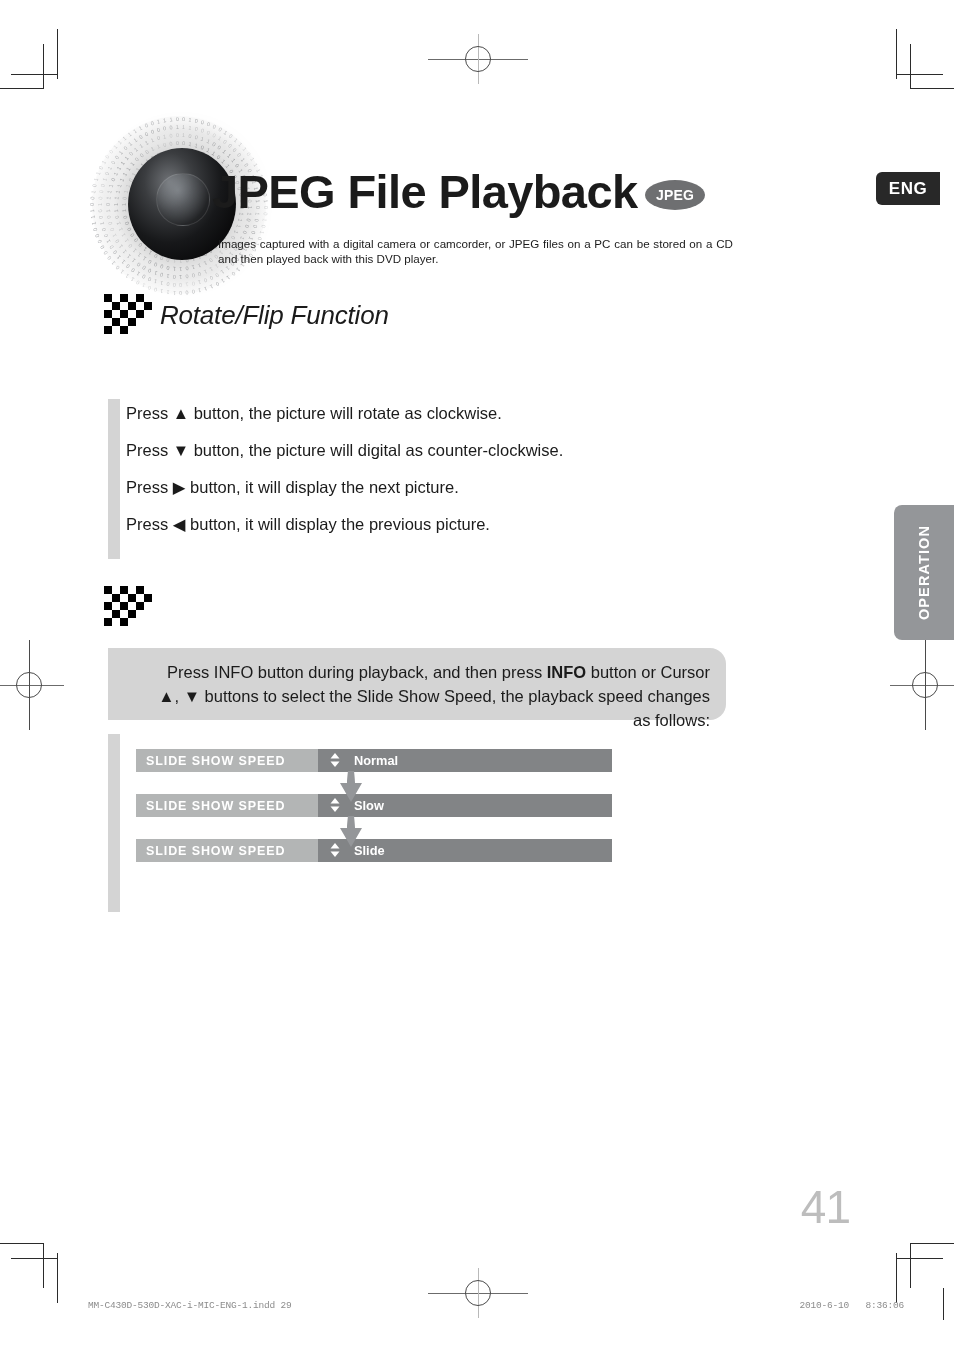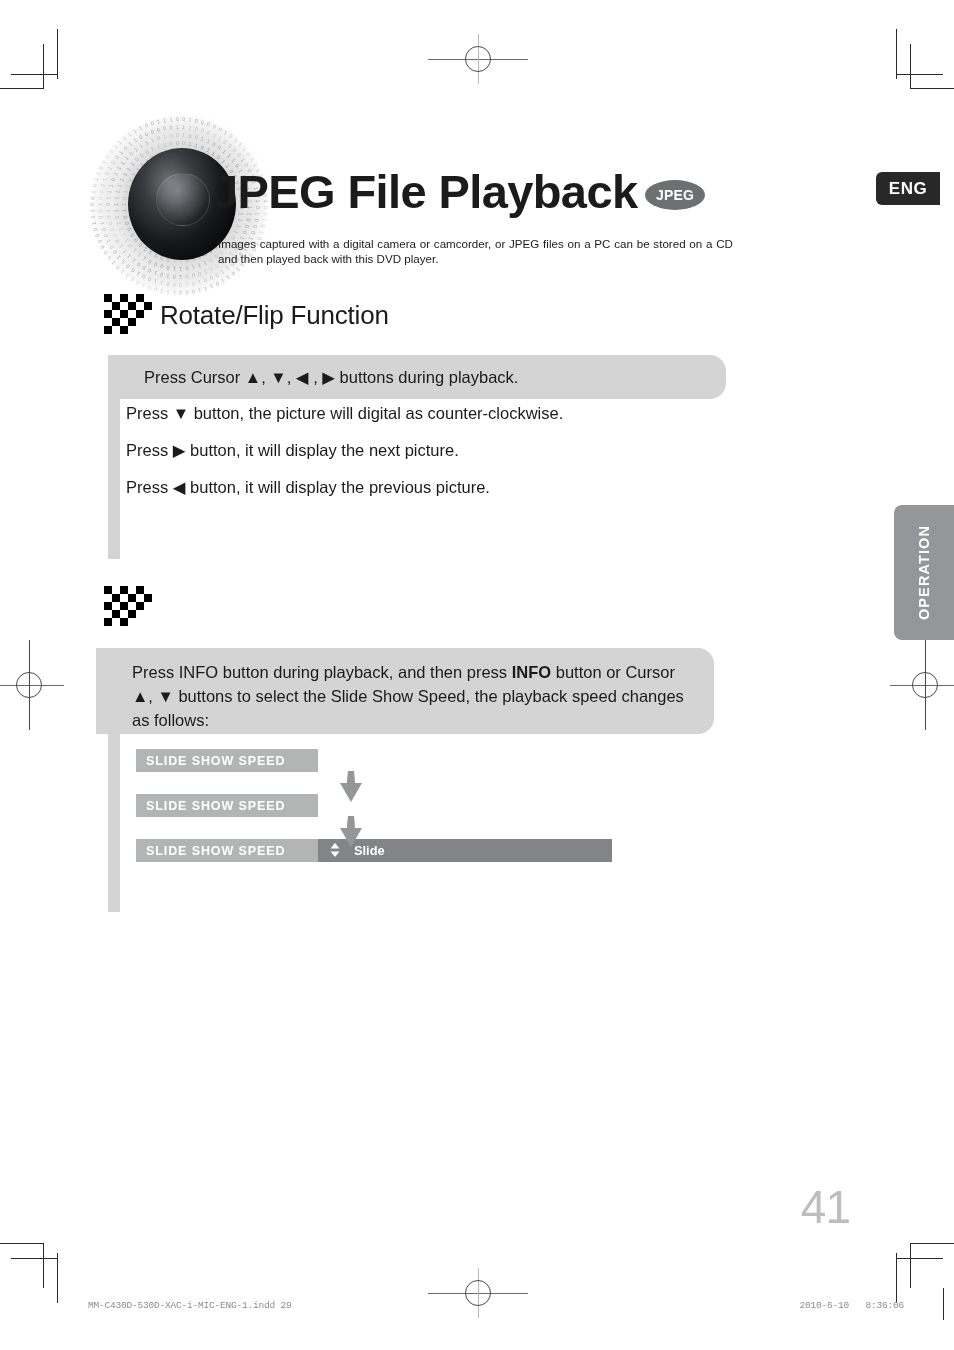--- a/index.html
+++ b/index.html
@@ -93,21 +93,21 @@
     display:flex; align-items:center; justify-content:center;
     letter-spacing:0.2px;
   }
   .intro {
     position:absolute; left:218px; top:237px; width:515px;
     font-size:11.6px; line-height:1.28; color:#1b1b1b;
     text-align:justify;
   }
 
   
-  .sec-head { position:absolute; display:flex; align-items:center; }
+  .sec-head { position:absolute; display:flex; align-items:center;font-style:italic; }
   .checker { width:48px; height:42px; position:relative; flex:0 0 48px; }
   .checker i { position:absolute; width:8px; height:8px; background:#000; display:block; }
   .sec-title { font-size:26px; color:#1b1b1b; margin-left:8px; letter-spacing:-0.2px; }
 
   
   .callout {
     position:absolute;
     background:#d4d4d4;
     border-radius:0 16px 16px 0;
     color:#1b1b1b;
@@ -587,26 +587,24 @@
         <i style="left: 16px; top: 16px;"></i>
         <i style="left: 32px; top: 16px;"></i>
         <i style="left: 8px; top: 24px;"></i>
         <i style="left: 24px; top: 24px;"></i>
         <i style="left: 0px; top: 32px;"></i>
         <i style="left: 16px; top: 32px;"></i>
       </div>
     <div class="sec-title">Rotate/Flip Function</div>
   </div>
 
-  <div class="callout" style="left:108px;top:355px;width:618px;height:44px;">
-    <div class="txt" style="padding-top:11px;">Press Cursor ▲,  ▼,  ◀ ,  ▶ buttons during playback.</div>
-  </div>
   <div class="rail" style="left:108px;top:399px;height:160px;"></div>
 
   <div class="press-list">
+    <div class="press-line">Press ▲ button, the picture will rotate as clockwise.</div>
     <div class="press-line">Press ▼ button, the picture will digital as counter-clockwise.</div>
     <div class="press-line">Press ▶ button, it will display the next picture.</div>
     <div class="press-line">Press ◀ button, it will display the previous picture.</div>
   </div>
 
   <div class="sec-head" style="left:104px;top:586px;">
     <div class="checker checker-b">
         <i style="left: 0px; top: 0px;"></i>
         <i style="left: 16px; top: 0px;"></i>
         <i style="left: 32px; top: 0px;"></i>
@@ -616,43 +614,61 @@
         <i style="left: 0px; top: 16px;"></i>
         <i style="left: 16px; top: 16px;"></i>
         <i style="left: 32px; top: 16px;"></i>
         <i style="left: 8px; top: 24px;"></i>
         <i style="left: 24px; top: 24px;"></i>
         <i style="left: 0px; top: 32px;"></i>
         <i style="left: 16px; top: 32px;"></i>
       </div>
   </div>
 
-  <div class="callout" style="left:96px;top:648px;width:618px;height:86px;">
+  <div class="callout" style="left:108px;top:648px;width:618px;height:72px;text-align:right;">
     <div class="txt" style="padding:13px 16px 0 36px;">
       <span>Press INFO button during playback, and then press </span><b>INFO</b><span> button or Cursor ▲,  ▼ buttons to select the Slide Show Speed,  the playback speed changes as follows:</span>
     </div>
   </div>
   <div class="rail" style="left:108px;top:734px;height:178px;"></div>
 
   <div class="bars">
 
     <div class="bar">
       <div class="lbl">SLIDE SHOW SPEED</div>
+      <div class="val">
+        <span class="updown">
+          <svg width="10" height="14" viewBox="0 0 10 14">
+              <polygon points="5,0 9.5,5.4 0.5,5.4" fill="#ffffff"></polygon>
+              <polygon points="5,14 9.5,8.6 0.5,8.6" fill="#ffffff"></polygon>
+            </svg>
+        </span>
+        <span>Normal</span>
+      </div>
     </div>
 
     <div class="gap">
       <div class="dn-arrow">
         <svg width="26" height="34" viewBox="0 0 26 34">
           <path d="M10,0 C10,0 9,8 9,12 L2,12 L13,31 L24,12 L17,12 C17,8 16,0 16,0 Z" fill="#949699"></path>
         </svg>
       </div>
     </div>
 
     <div class="bar">
       <div class="lbl">SLIDE SHOW SPEED</div>
+      <div class="val">
+        <span class="updown">
+          <svg width="10" height="14" viewBox="0 0 10 14">
+              <polygon points="5,0 9.5,5.4 0.5,5.4" fill="#ffffff"></polygon>
+              <polygon points="5,14 9.5,8.6 0.5,8.6" fill="#ffffff"></polygon>
+            </svg>
+        </span>
+        <span>Slow</span>
+      </div>
     </div>
 
     <div class="gap">
       <div class="dn-arrow">
         <svg width="26" height="34" viewBox="0 0 26 34">
           <path d="M10,0 C10,0 9,8 9,12 L2,12 L13,31 L24,12 L17,12 C17,8 16,0 16,0 Z" fill="#949699"></path>
         </svg>
       </div>
     </div>
 

